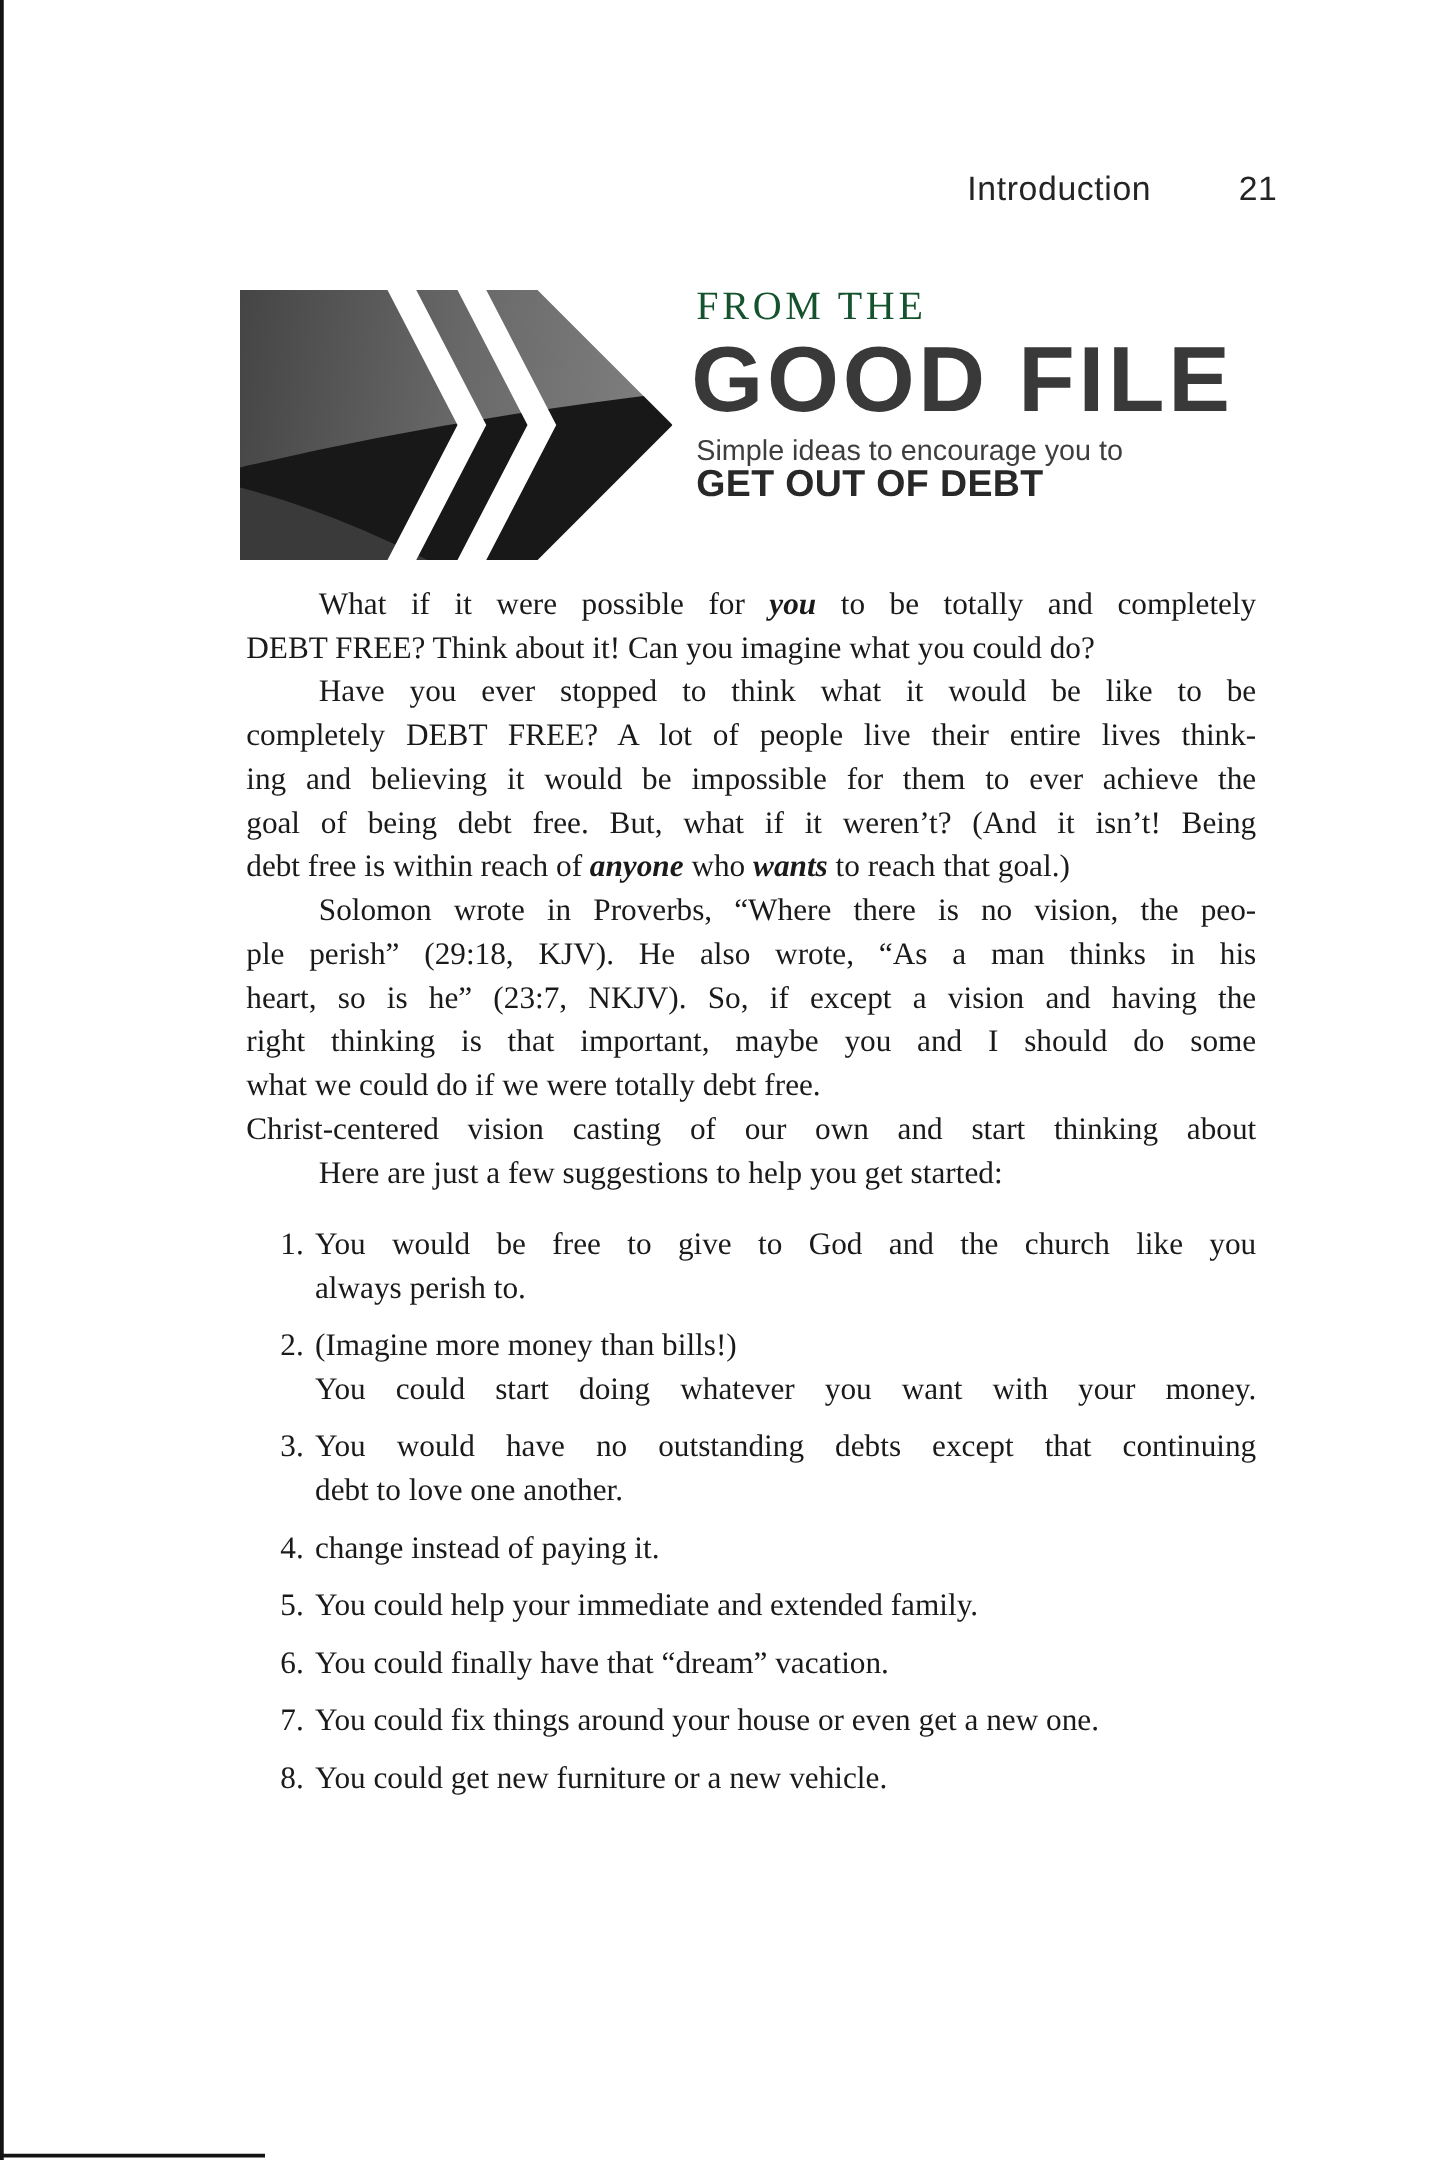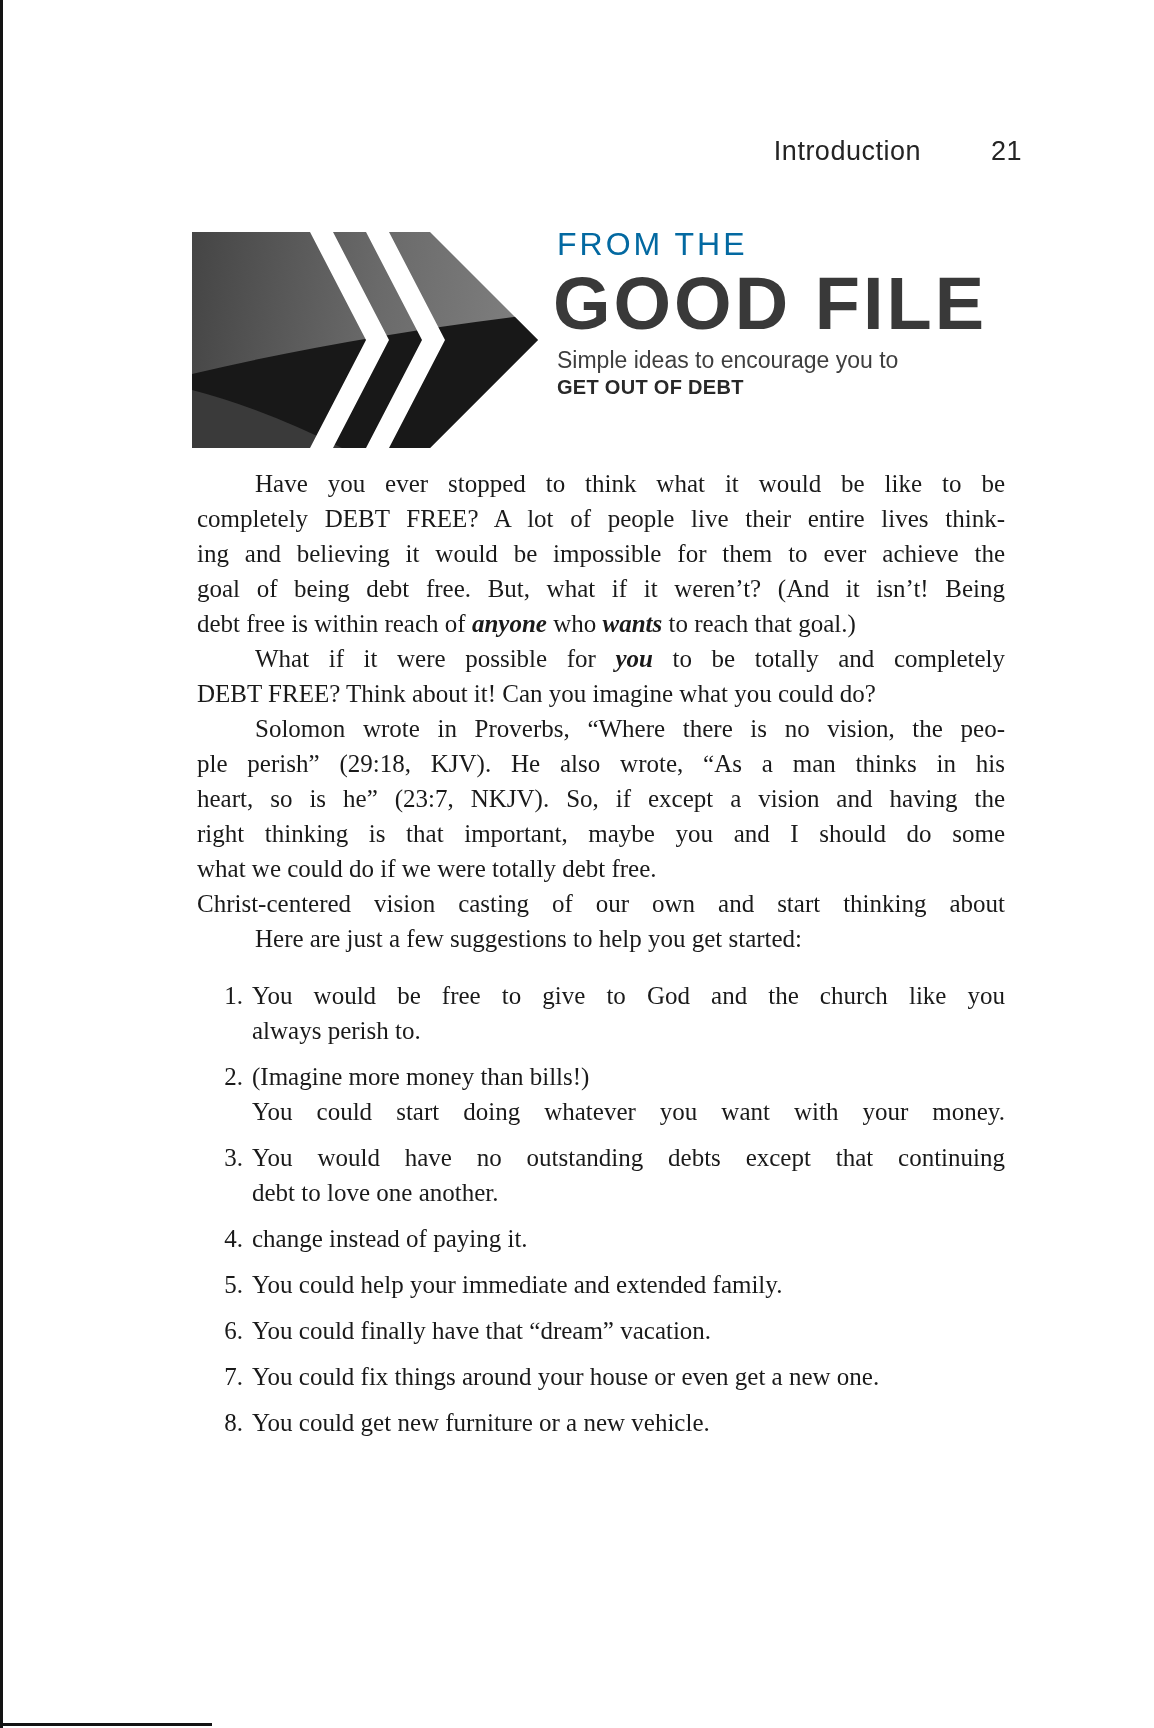--- a/index.html
+++ b/index.html
@@ -19,25 +19,25 @@
     position:absolute; left:197px; top:136px; width:825px;
     text-align:right; font-family:"Liberation Sans", sans-serif;
     font-size:27px; color:#242424; letter-spacing:0.5px;
   }
   .runhead .pagenum { display:inline-block; margin-left:70px; }
 
   
   .logo { position:absolute; left:192px; top:232px; width:820px; height:216px; }
   .logo svg { display:block; }
   .logo-text { position:absolute; left:365px; top:-4px; font-family:"Liberation Sans", sans-serif; }
-  .logo-eyebrow { font-size:32px; line-height:32px; letter-spacing:3px; color:#0369a1; }
+  .logo-eyebrow { font-size:32px; line-height:32px; letter-spacing:3px; color:#14532d;font-family:Liberation Serif, serif; }
   .logo-title   { font-size:74px; line-height:76px; font-weight:700; letter-spacing:3px;
                   color:#393939; margin-top:6px; margin-left:-4px; white-space:nowrap; }
   .logo-tagline { font-size:23px; line-height:27px; color:#3e3e3e; margin-top:5px; }
-  .logo-tagline-bold { font-size:20px; line-height:27px; font-weight:700; color:#282828; letter-spacing:0.3px; }
+  .logo-tagline-bold { font-size:30px; line-height:27px; font-weight:700; color:#282828; letter-spacing:0.3px; }
 
   
   .bodycopy {
     position:absolute; left:197px; top:466px; width:808px;
     font-size:25px; line-height:35px; color:#1a1a1a;
   }
   .tline { text-align:justify; text-align-last:justify; }
   .tline.last { text-align-last:auto; }
   .para.indent .tline:first-child { text-indent:58px; }
   em.bi { font-weight:bold; font-style:italic; }
@@ -83,29 +83,29 @@
       <div class="logo-eyebrow">FROM THE</div>
       <div class="logo-title">GOOD FILE</div>
       <div class="logo-tagline">Simple ideas to encourage you to</div>
       <div class="logo-tagline-bold">GET OUT OF DEBT</div>
     </div>
   </div>
 
   <div class="bodycopy">
     <div id="paragraphs">
         <div class="para indent">
+          <div class="tline">What if it were possible for <em class="bi">you</em> to be totally and completely</div>
+          <div class="tline last">DEBT FREE? Think about it! Can you imagine what you could do?</div>
+        </div>
+        <div class="para indent">
           <div class="tline">Have you ever stopped to think what it would be like to be</div>
           <div class="tline">completely DEBT FREE? A lot of people live their entire lives think-</div>
           <div class="tline">ing and believing it would be impossible for them to ever achieve the</div>
           <div class="tline">goal of being debt free. But, what if it weren’t? (And it isn’t! Being</div>
           <div class="tline last">debt free is within reach of <em class="bi">anyone</em> who <em class="bi">wants</em> to reach that goal.)</div>
-        </div>
-        <div class="para indent">
-          <div class="tline">What if it were possible for <em class="bi">you</em> to be totally and completely</div>
-          <div class="tline last">DEBT FREE? Think about it! Can you imagine what you could do?</div>
         </div>
         <div class="para indent">
           <div class="tline">Solomon wrote in Proverbs, “Where there is no vision, the peo-</div>
           <div class="tline">ple perish” (29:18, KJV). He also wrote, “As a man thinks in his</div>
           <div class="tline">heart, so is he” (23:7, NKJV). So, if except a vision and having the</div>
           <div class="tline">right thinking is that important, maybe you and I should do some</div>
           <div class="tline last">what we could do if we were totally debt free.</div>
           <div class="tline">Christ-centered vision casting of our own and start thinking about</div>
         </div>
         <div class="para indent">

